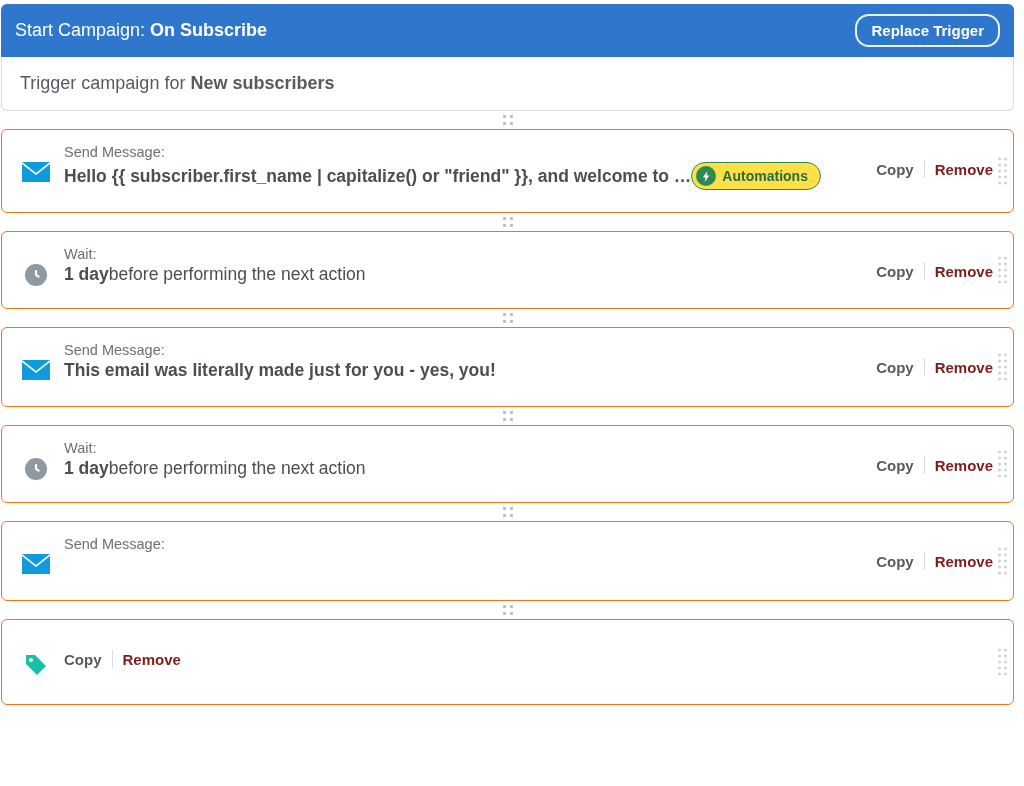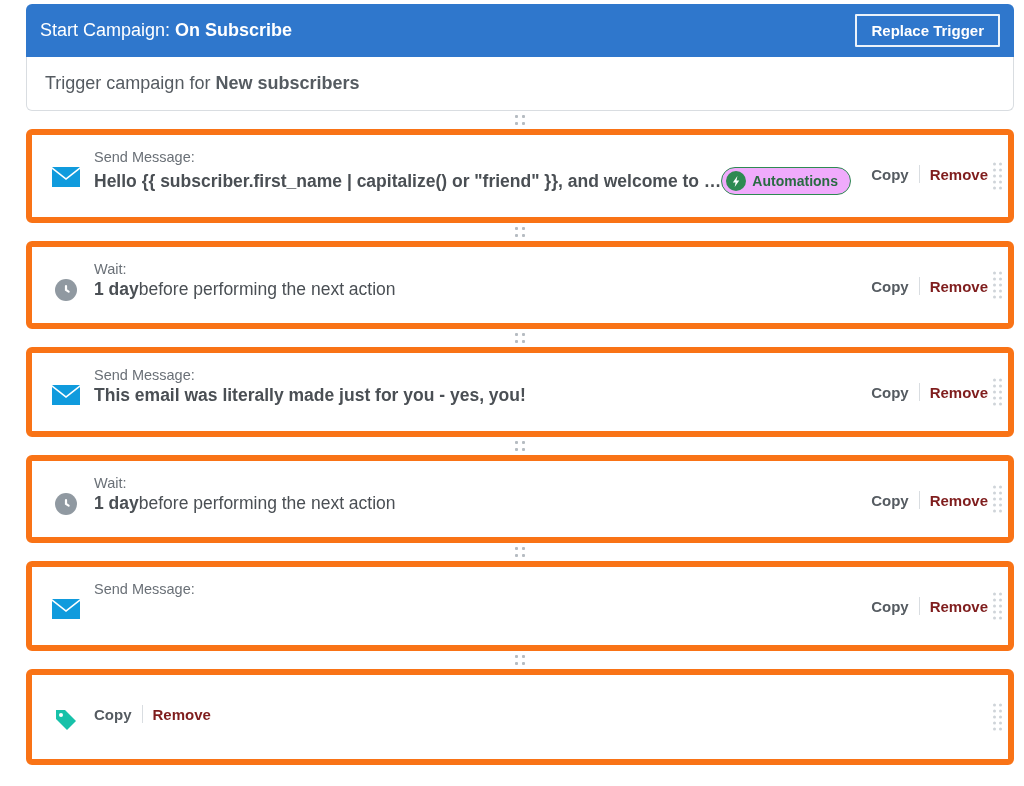--- a/index.html
+++ b/index.html
@@ -5,41 +5,41 @@
   * { box-sizing: border-box; margin: 0; padding: 0; }
   body {
     font-family: -apple-system, BlinkMacSystemFont, "Segoe UI", "Helvetica Neue", Arial, sans-serif;
     background: #ffffff;
     padding: 0;
     width: 1024px;
     color: #3b3f44;
   }
   .container {
     width: 1024px;
-    padding: 4px 10px 10px 26px;
+    padding: 4px 10px 10px 1px;
   }
 
   
   .header-bar {
     background: #2f77cc;
     color: #ffffff;
     border-radius: 6px 6px 0 0;
     padding: 10px 14px;
     display: flex;
     align-items: center;
     justify-content: space-between;
     font-size: 18px;
   }
   .header-title { font-weight: 400; }
   .header-title .bold { font-weight: 700; }
   .replace-btn {
     background: transparent;
     border: 2px solid rgba(255,255,255,0.9);
     color: #ffffff;
-    border-radius: 1px;
+    border-radius: 14px;
     padding: 6px 14px;
     font-size: 15px;
     font-weight: 600;
     cursor: pointer;
   }
 
   
   .trigger-row {
     border: 1px solid #d9dde1;
     border-top: none;
@@ -64,21 +64,21 @@
   }
   .connector .dot {
     width: 3px; height: 3px;
     background: #b6bcc2;
     border-radius: 1px;
   }
 
   
   .step {
     position: relative;
-    border: 6px solid #f97316;
+    border: 1px solid #f97316;
     border-radius: 6px;
     background: #ffffff;
     padding: 14px 20px 22px 20px;
     display: flex;
     align-items: flex-start;
     gap: 14px;
   }
   .step .icon-slot {
     width: 28px;
     flex: 0 0 28px;
@@ -144,21 +144,21 @@
     width: 3px; height: 3px;
     border-radius: 50%;
     background: #cfd4d9;
   }
 
   
   .auto-pill {
     display: inline-flex;
     align-items: center;
     gap: 6px;
-    background: #f0abfc;
+    background: #fde047;
     border: 1.5px solid #2e8a52;
     color: #2a6b42;
     border-radius: 999px;
     padding: 3px 12px 3px 4px;
     font-size: 14px;
     font-weight: 600;
     flex-shrink: 0;
   }
   .auto-pill .bolt-circle {
     width: 20px; height: 20px;

